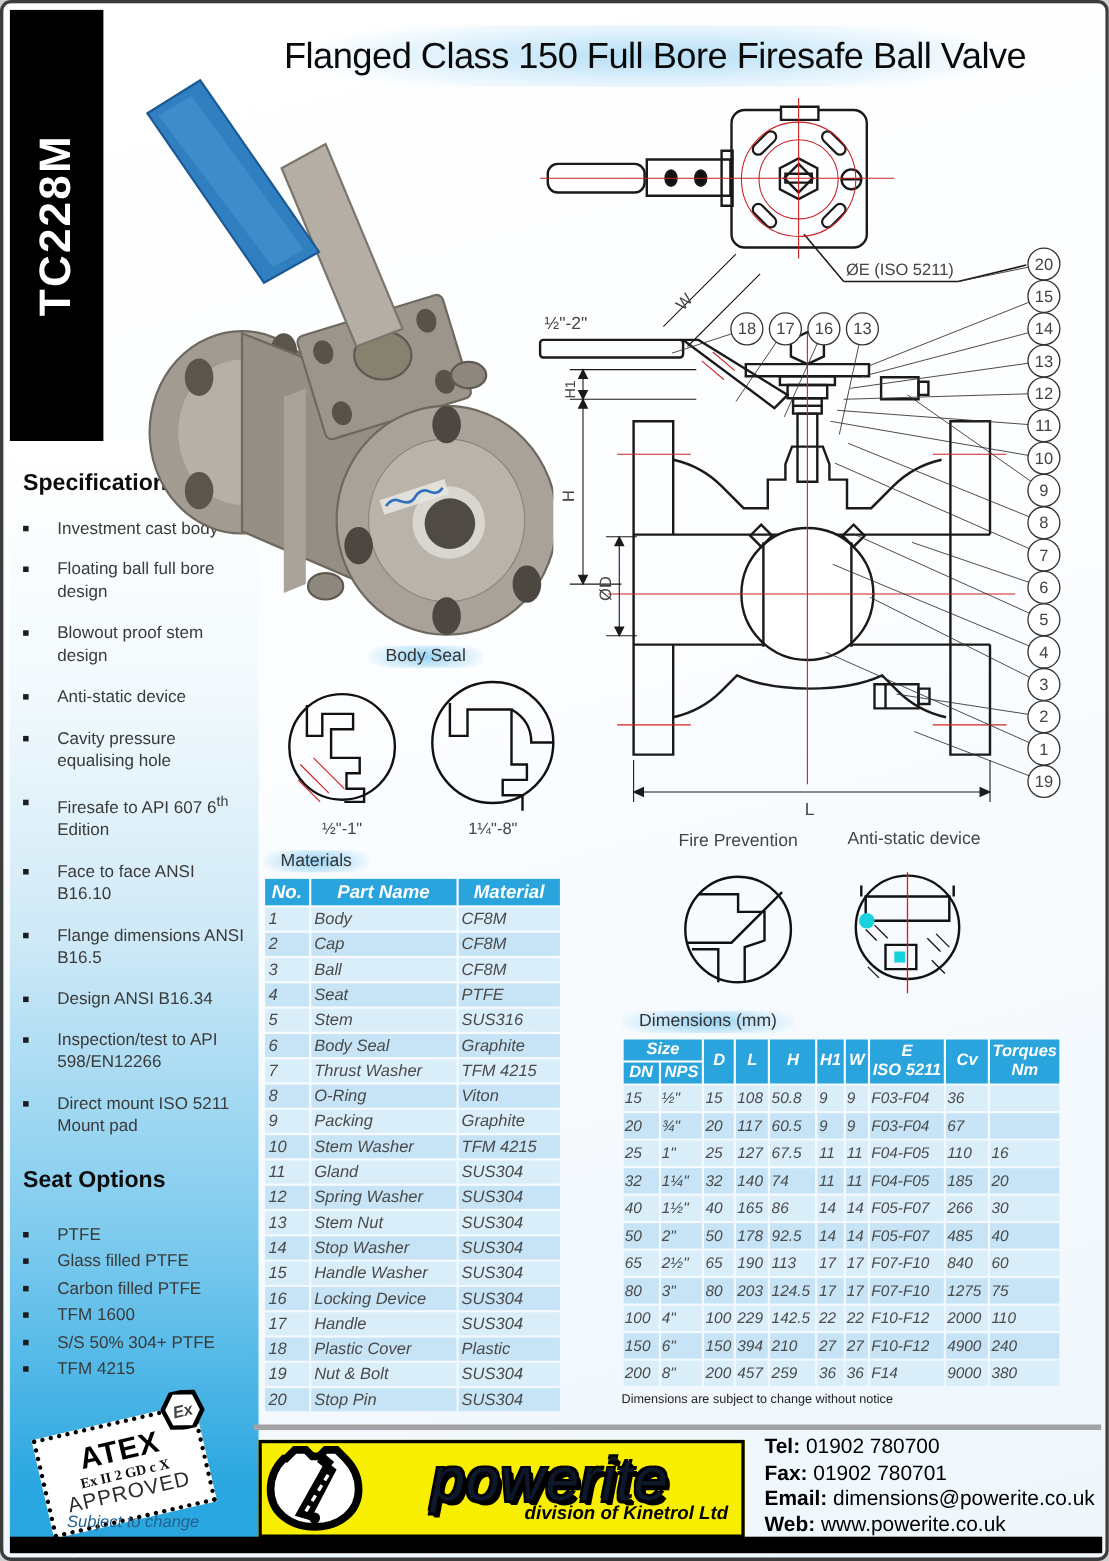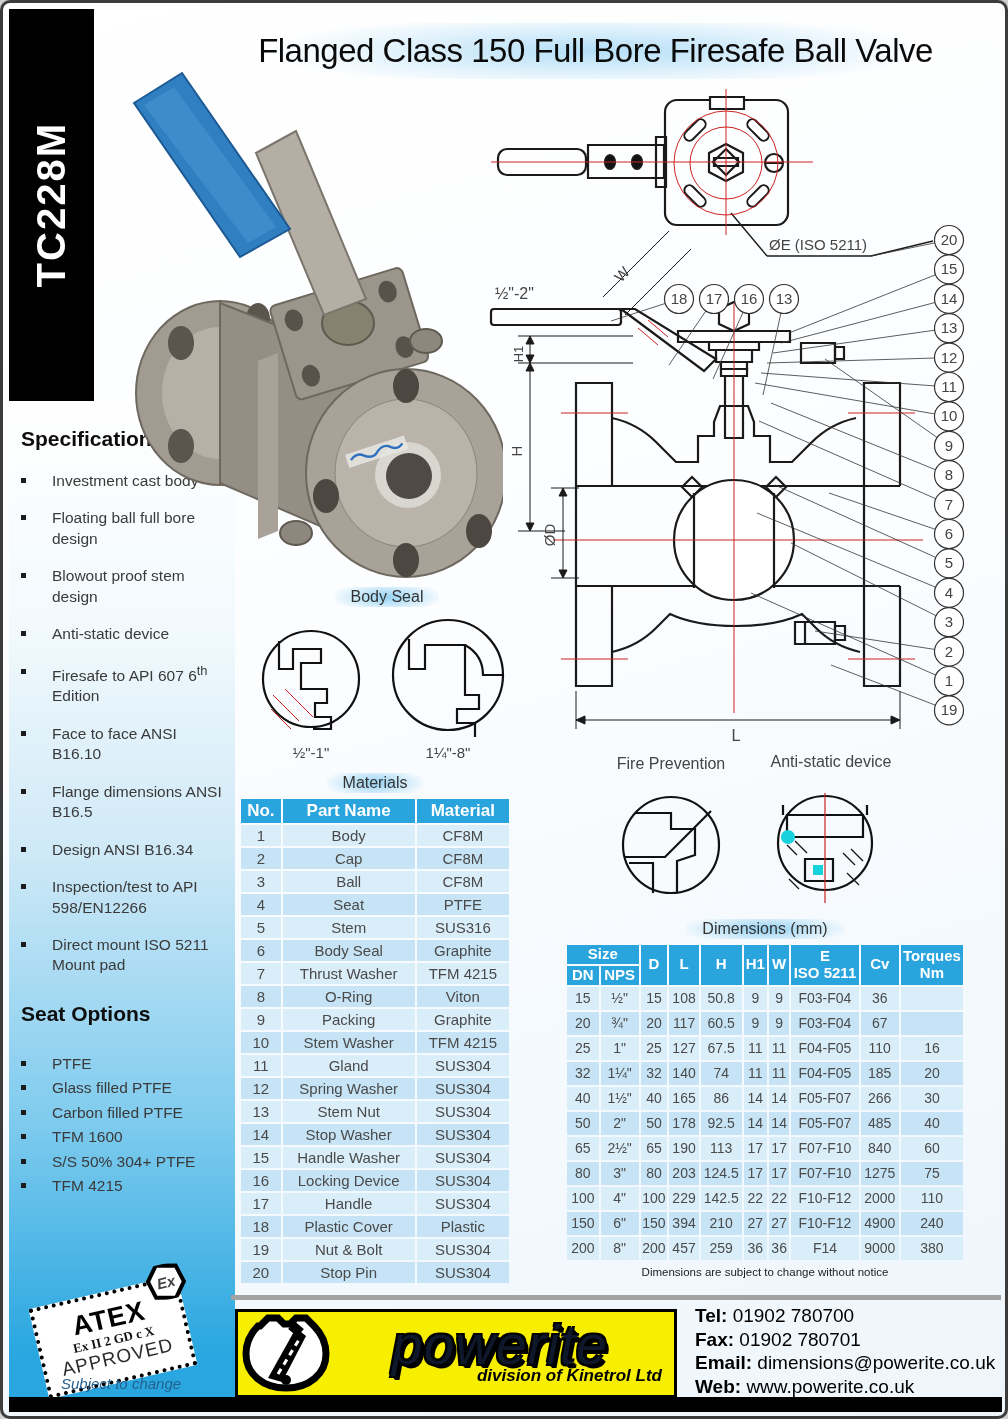--- a/index.html
+++ b/index.html
@@ -27,22 +27,22 @@
   .spec-item .bullet{width:5px;height:5px;background:#1c1c1c;margin-top:7px;flex:none;}
   .seat-list .spec-item{margin-bottom:4px;}
   .seat-heading{margin:26px 0 28px 0;}
   .watermark{left:6px;top:990px;width:226px;height:408px;opacity:.5;}
 
   
   .glow-label{display:inline-block;padding:1px 16px;font-size:16px;color:#333;
     background:radial-gradient(ellipse 70% 100% at 50% 50%,rgba(125,200,240,.8),rgba(125,200,240,0) 78%);}
 
   
-  .tbl-wrap{text-align:center;}
-  table.data{border-collapse:separate;border-spacing:2px;margin:4px auto 0;}
+  .tbl-wrap{}
+  table.data{border-collapse:separate;border-spacing:2px;margin:4px auto 0;font-style:italic;}
   table.data th{background:#29a4dd;color:#fff;font-weight:bold;}
   .materials table th{font-size:17px;padding:2px 4px;}
   .materials table td{font-size:15px;color:#4a4a4a;padding:1px 3px;height:19px;}
   .dims table th{font-size:15px;padding:1px 2px;line-height:1.12;}
   .dims table td{font-size:14px;color:#4a4a4a;padding:1px 1px;height:21px;white-space:nowrap;}
   tr.r-a td{background:#daeefa;}
   tr.r-b td{background:#c6e4f5;}
   .dims-note{font-size:11.5px;color:#222;margin-top:4px;}
 
   
@@ -104,20 +104,24 @@
             <span class="bullet"></span>
             <span>Floating ball full bore design</span>
           </div>
           <div class="spec-item">
             <span class="bullet"></span>
             <span>Blowout proof stem design</span>
           </div>
           <div class="spec-item">
             <span class="bullet"></span>
             <span>Anti-static device</span>
+          </div>
+          <div class="spec-item">
+            <span class="bullet"></span>
+            <span>Cavity pressure equalising hole</span>
           </div>
           <div class="spec-item">
             <span class="bullet"></span>
             <span>Firesafe to API 607 6<sup>th</sup> Edition</span>
           </div>
           <div class="spec-item">
             <span class="bullet"></span>
             <span>Face to face ANSI B16.10</span>
           </div>
           <div class="spec-item">

